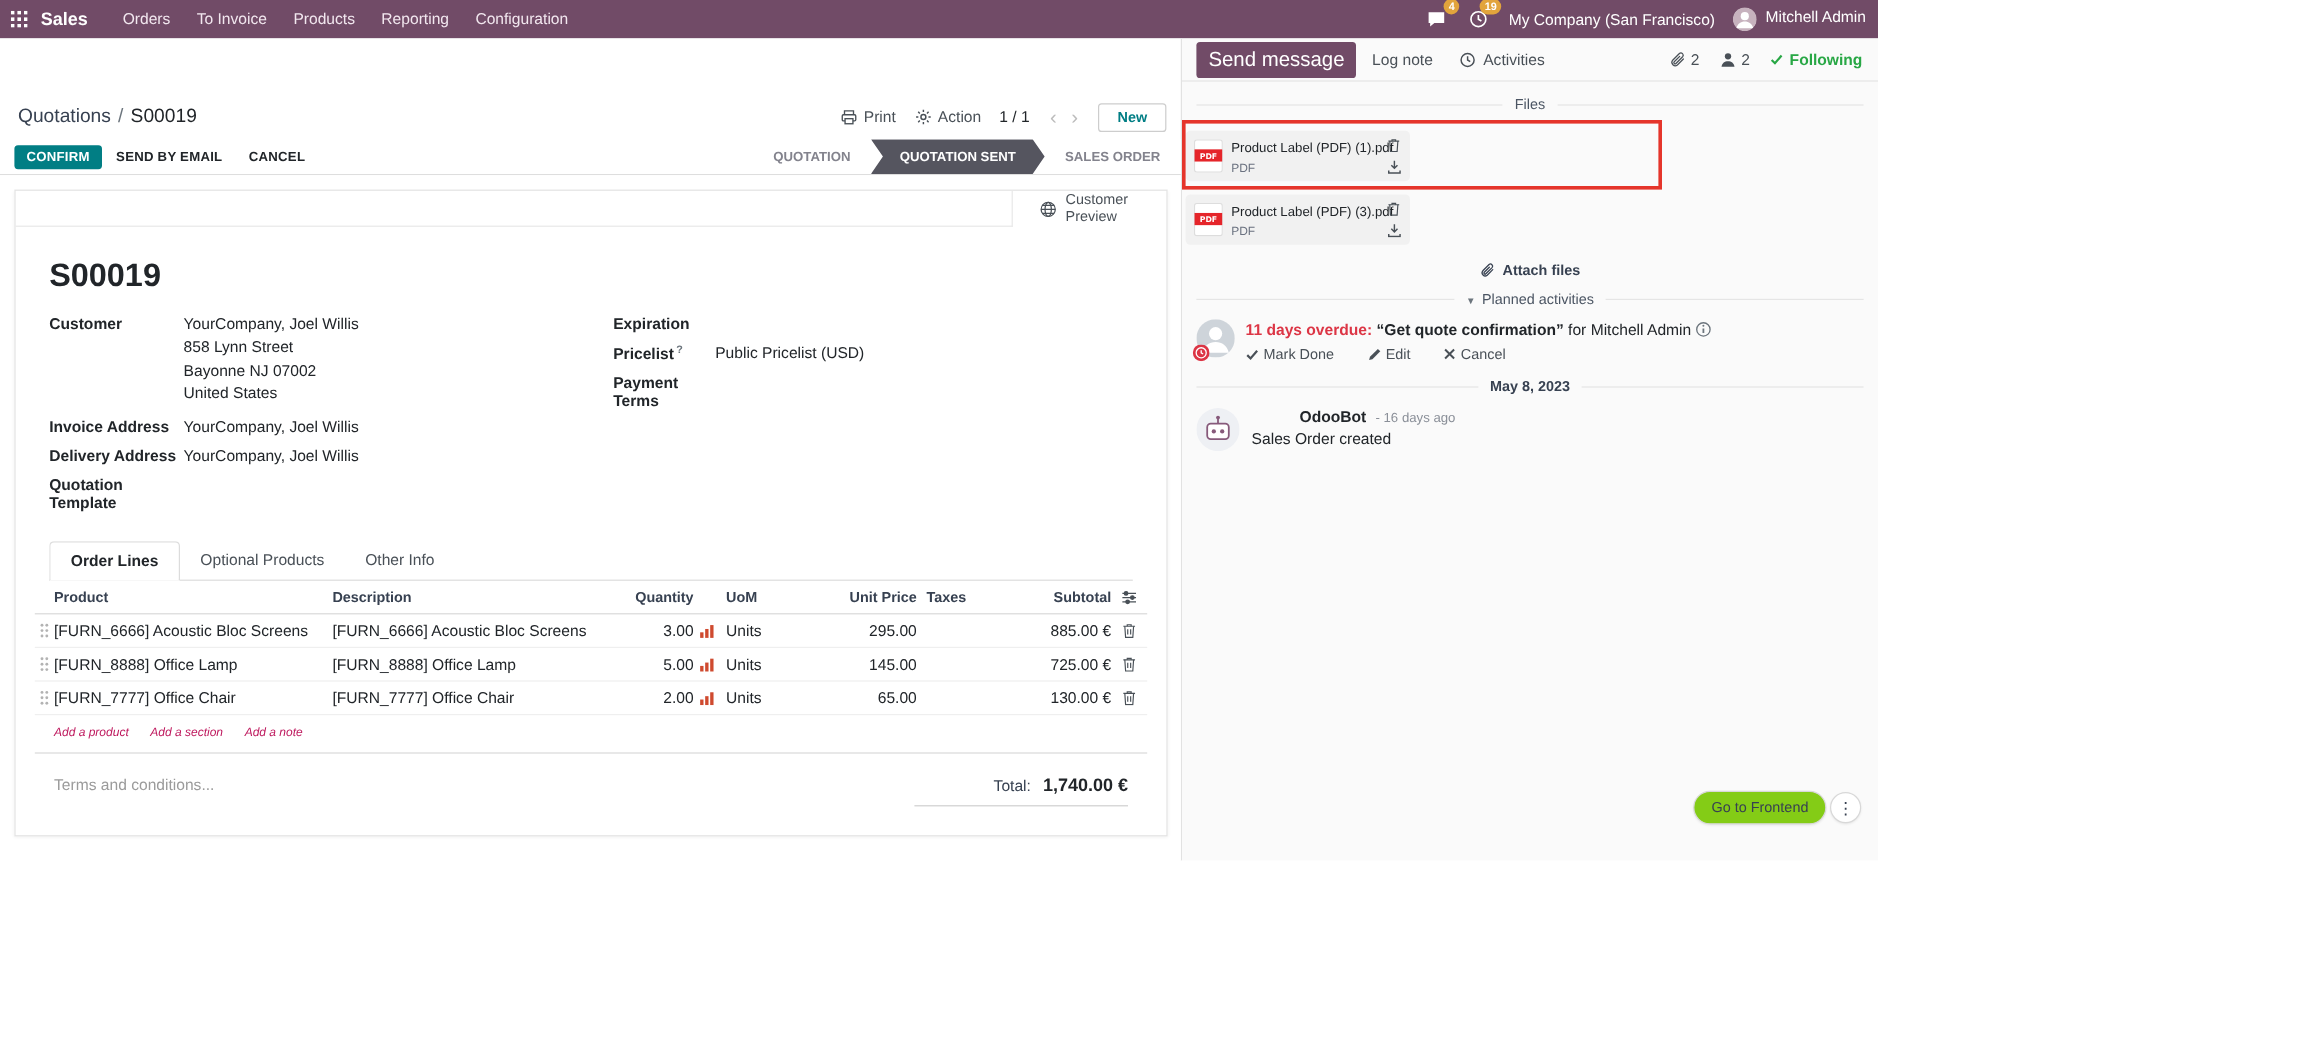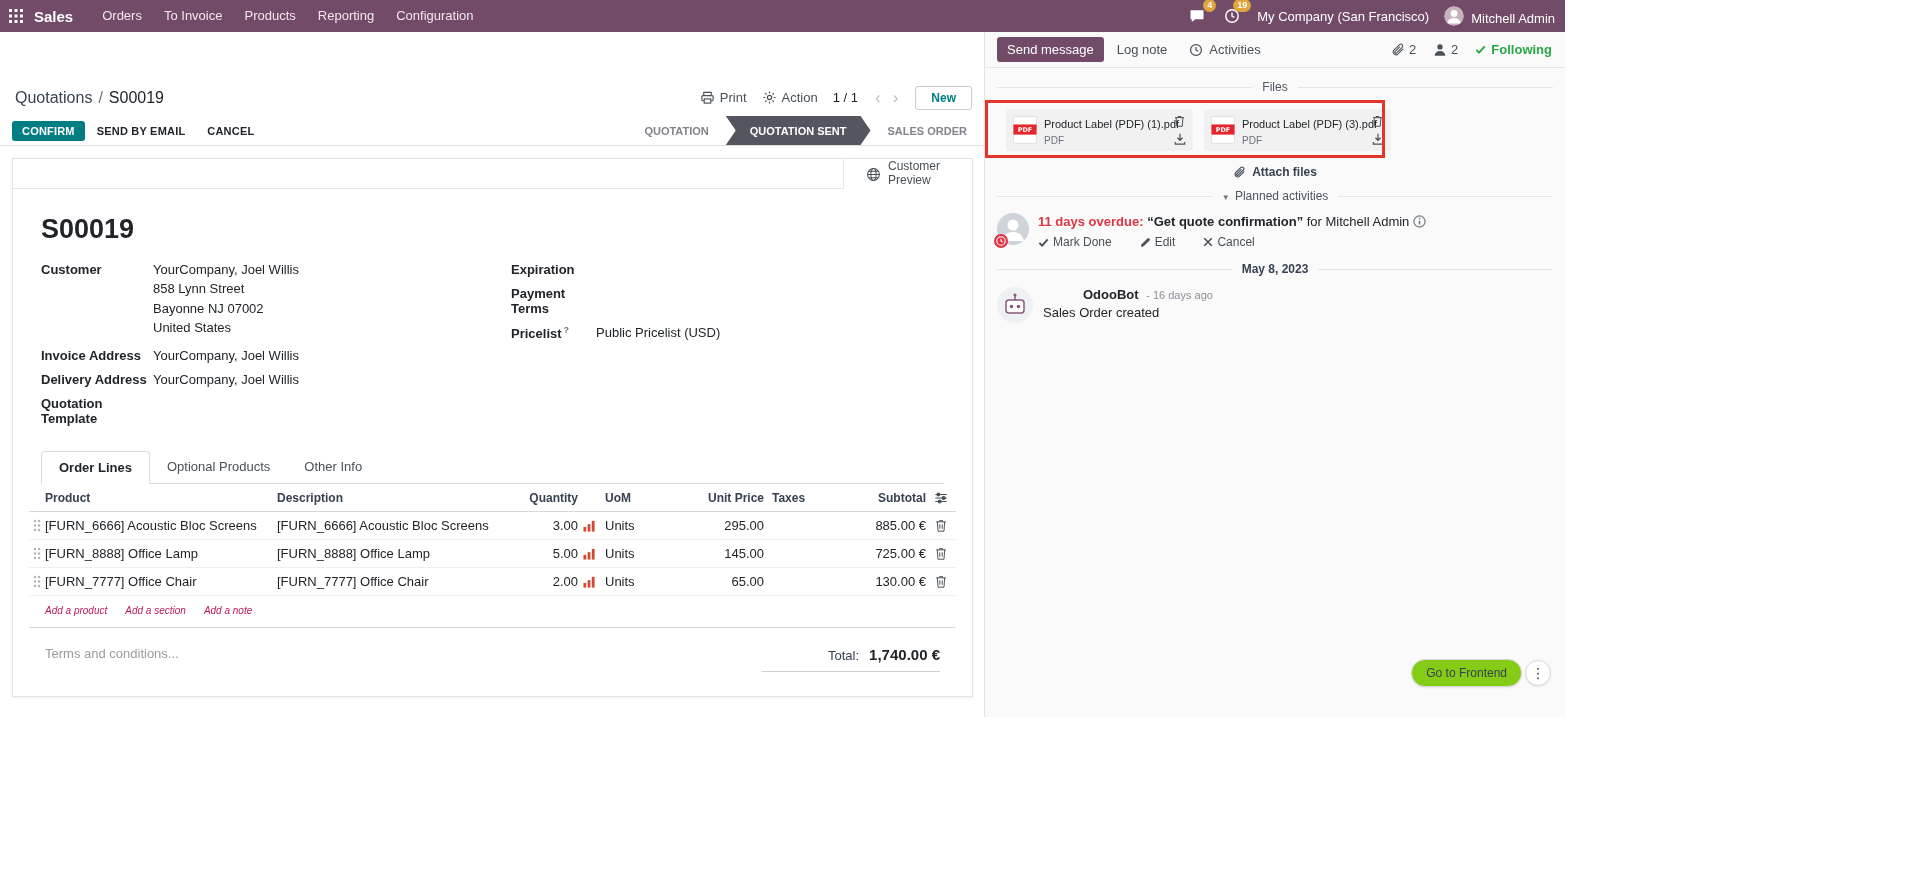--- a/index.html
+++ b/index.html
@@ -11,21 +11,21 @@
 
   
   .navbar { height:32px; background:#714B67; display:flex; justify-content:space-between; align-items:center; padding-right:10px; color:#fff; }
   .nav-left { display:flex; align-items:center; height:100%; }
   .apps-btn { width:32px; height:100%; display:flex; align-items:center; justify-content:center; cursor:pointer; }
   .app-name { font-size:15px; font-weight:bold; margin:0 18px 0 2px; cursor:pointer; }
   .nav-item { font-size:13px; color:#f2e7ef; padding:0 11px; line-height:32px; cursor:pointer; white-space:nowrap; }
   .nav-right { display:flex; align-items:center; gap:15px; font-size:13px; }
   .icon-badge { position:relative; cursor:pointer; padding:2px; }
   .nbadge { position:absolute; top:-7px; right:-9px; background:#e2a43c; color:#fff; font-size:9px; font-weight:bold; border-radius:8px; padding:1px 4px; line-height:1.2; }
-  .nav-user { display:flex; align-items:flex-end; gap:7px; cursor:pointer; }
+  .nav-user { display:flex; align-items:flex-start; gap:7px; cursor:pointer; }
   .nav-avatar { width:20px; height:20px; border-radius:50%; overflow:hidden; }
 
   
   .main { display:flex; height:685px; }
   .left-pane { width:985px; border-right:1px solid #e2e2e2; display:flex; flex-direction:column; background:#fff; }
 
   
   .control-row { height:37px; display:flex; align-items:center; justify-content:space-between; padding:0 12px 0 15px;margin-top:47px; }
   .breadcrumb { font-size:16px; color:#212529; }
   .breadcrumb a { color:#374151; text-decoration:none; cursor:pointer; }
@@ -86,33 +86,33 @@
   .totals-row { display:flex; justify-content:space-between; align-items:flex-start; margin-top:18px; padding:0 4px; }
   .terms { color:#9b9b9b; font-size:13px; cursor:text; }
   .total-block { width:178px; display:flex; justify-content:flex-end; align-items:baseline; gap:10px; border-bottom:1px solid #cfcfcf; padding-bottom:8px; }
   .total-label { font-size:13px; color:#374151; }
   .total-value { font-size:15px; font-weight:bold; }
 
   
   .chatter { flex:1; background:#fafafa; position:relative; display:flex; flex-direction:column; }
   .chatter-topbar { height:36px; display:flex; justify-content:space-between; align-items:center; padding:0 13px 0 12px; border-bottom:1px solid #e4e4e4; flex-shrink:0; }
   .ct-left { display:flex; align-items:center; gap:4px; }
-  .btn-send { background:#714B67; color:#fff; border:none; border-radius:3px; font-size:13px; padding:5px 10px; }
+  .btn-send { background:#714B67; color:#fff; border:none; border-radius:3px; font-size:17px; padding:5px 10px; }
   .btn-chat-flat { background:none; border:none; color:#495057; font-size:13px; padding:5px 9px; display:flex; align-items:center; gap:6px; }
   .ct-right { display:flex; align-items:center; gap:17px; font-size:13px; color:#495057; }
   .counter { display:flex; align-items:center; gap:4px; cursor:pointer; }
   .following { color:#28a745; display:flex; align-items:center; gap:5px; font-weight:bold; cursor:pointer; }
 
   .chatter-body { position:relative; padding-top:9px; flex:1; }
   .sec-div { display:flex; align-items:center; gap:10px; color:#4b5563; font-size:12px; margin:3px 12px; }
   .sec-div::before, .sec-div::after { content:""; flex:1; border-top:1px solid #e5e5e5; }
   .sec-div.bold { font-weight:bold; color:#374151; }
   .tri { font-size:8px; color:#6c757d; margin-right:2px; }
 
-  .attach-row { display:flex; gap:11px; padding:12px 12px 13px 21px; position:relative; }
+  .attach-row { display:flex; gap:11px; padding:12px 12px 13px 3px; position:relative;flex-direction:column; }
   .red-annotation { position:absolute; left:0; top:3px; width:400px; height:58px; border:3px solid #e5352b; pointer-events:none; z-index:5; }
   .att-card { width:187px; background:#f1f1f1; border-radius:4px; padding:5px 7px; display:flex; gap:7px; align-items:center; cursor:pointer; }
   .att-texts { flex:1; min-width:0; }
   .att-name { font-size:11px; color:#212529; white-space:nowrap; overflow:hidden; text-overflow:ellipsis; }
   .att-type { font-size:10px; color:#6b7280; margin-top:3px; }
   .att-icons { display:flex; flex-direction:column; justify-content:space-between; align-self:stretch; padding:1px 0; }
   .att-icons span { cursor:pointer; }
 
   .attach-files { display:flex; justify-content:center; align-items:center; gap:6px; font-size:12px; font-weight:bold; color:#374151; margin:1px 0 10px 0; cursor:pointer; }
 
@@ -285,26 +285,26 @@
                 <span class="flabel">Quotation Template</span>
                 <div class="fvalue"></div>
               </div>
             </div>
             <div class="fcol-right">
               <div class="frow">
                 <span class="flabel">Expiration</span>
                 <div class="fvalue"></div>
               </div>
               <div class="frow" style="margin-top:6px;">
+                <span class="flabel"><span>Pricelist</span><span class="help-sup">?</span></span>
+                <div class="fvalue">Public Pricelist (USD)</div>
+              </div>
+              <div class="frow" style="margin-top:6px;">
                 <span class="flabel">Payment Terms</span>
                 <div class="fvalue"></div>
-              </div>
-              <div class="frow" style="margin-top:6px;">
-                <span class="flabel"><span>Pricelist</span><span class="help-sup">?</span></span>
-                <div class="fvalue">Public Pricelist (USD)</div>
               </div>
             </div>
           </div>
 
           <div class="tabs">
             <span class="tab active">Order Lines</span>
             <span class="tab">Optional Products</span>
             <span class="tab">Other Info</span>
           </div>
 

